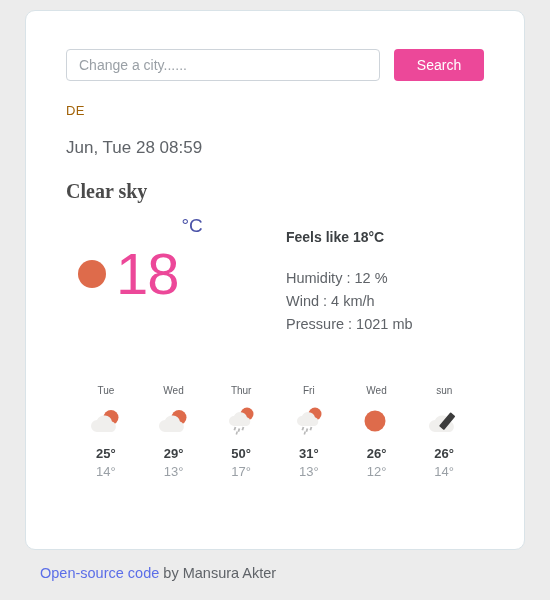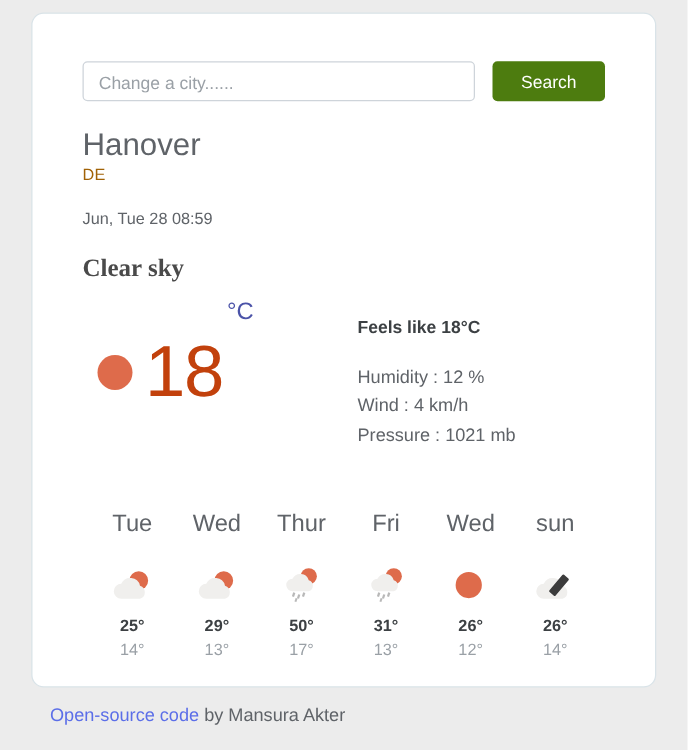--- a/index.html
+++ b/index.html
@@ -44,34 +44,34 @@
     margin-top: 8px;
   }
   .search-input {
     flex: 1 1 auto;
     height: 32px;
     box-sizing: border-box;
     border: 1px solid #ced4da;
     border-radius: 4px;
     padding: 0 12px;
     font-family: "Liberation Sans", sans-serif;
-    font-size: 18px;
+    font-size: 14px;
     color: #000000;
     background: #fff;
     outline: none;
   }
   .search-input::placeholder {
     color: #9aa0a6;
     font-size: 14px;
   }
   .search-button {
     flex: 0 0 auto;
     width: 90px;
     height: 32px;
-    background: #4d7c0f;
+    background: #ec4899;
     border: none;
     border-radius: 4px;
     color: #ffffff;
     font-family: "Liberation Sans", sans-serif;
     font-size: 14px;
     cursor: pointer;
     padding: 0;
   }
 
   
@@ -84,21 +84,21 @@
   }
   .country-code {
     font-size: 13px;
     color: #a16207;
     margin-top: 3px;
     letter-spacing: .3px;
   }
 
   .datetime {
     margin-top: 20px;
-    font-size: 13px;
+    font-size: 17px;
     color: #5f6368;
     font-weight: 400;
   }
 
   .condition {
     margin-top: 22px;
     font-size: 20px;
     font-weight: bold;
     color: #4a4a4a;
     font-family: Liberation Serif, serif;
@@ -119,21 +119,21 @@
   .sun-main {
     width: 28px;
     height: 28px;
     border-radius: 50%;
     background: #DE6B4B;
     flex: 0 0 auto;
     margin-right: 10px;
   }
   .temp-value {
     font-size: 58px;
-    color: #c2410c;
+    color: #ec4899;
     line-height: 1;
     font-weight: 400;
     letter-spacing: -1px;
   }
   .temp-unit {
     font-size: 19px;
     color: #4b53a8;
     margin-left: 3px;
     align-self: flex-start;
     margin-top: 4px;
@@ -159,23 +159,23 @@
   .forecast {
     display: flex;
     margin-top: 48px;
     padding: 0 6px;
   }
   .forecast-day {
     flex: 1 1 0;
     text-align: center;
   }
   .day-label {
-    font-size: 19px;
-    color: #5f6368;
-    margin-bottom: 22px;
+    font-size: 10px;
+    color: #5f6368;
+    margin-bottom: 10px;
   }
   .icon-wrap {
     height: 30px;
     display: flex;
     align-items: center;
     justify-content: center;
     margin-bottom: 9px;
   }
   .temp-high {
     font-size: 13px;
@@ -208,21 +208,20 @@
 <div class="page">
 
   <div class="weather-card">
 
     <div class="search-row">
       <input class="search-input" type="text" placeholder="Change a city......" value="" style="">
       <button class="search-button">Search</button>
     </div>
 
     <div class="city-block">
-      <div class="city-name">Hanover</div>
       <div class="country-code">DE</div>
     </div>
 
     <div class="datetime">Jun, Tue 28 08:59</div>
 
     <div class="condition">Clear sky</div>
 
     <div class="current-row">
 
       <div class="current-left">

